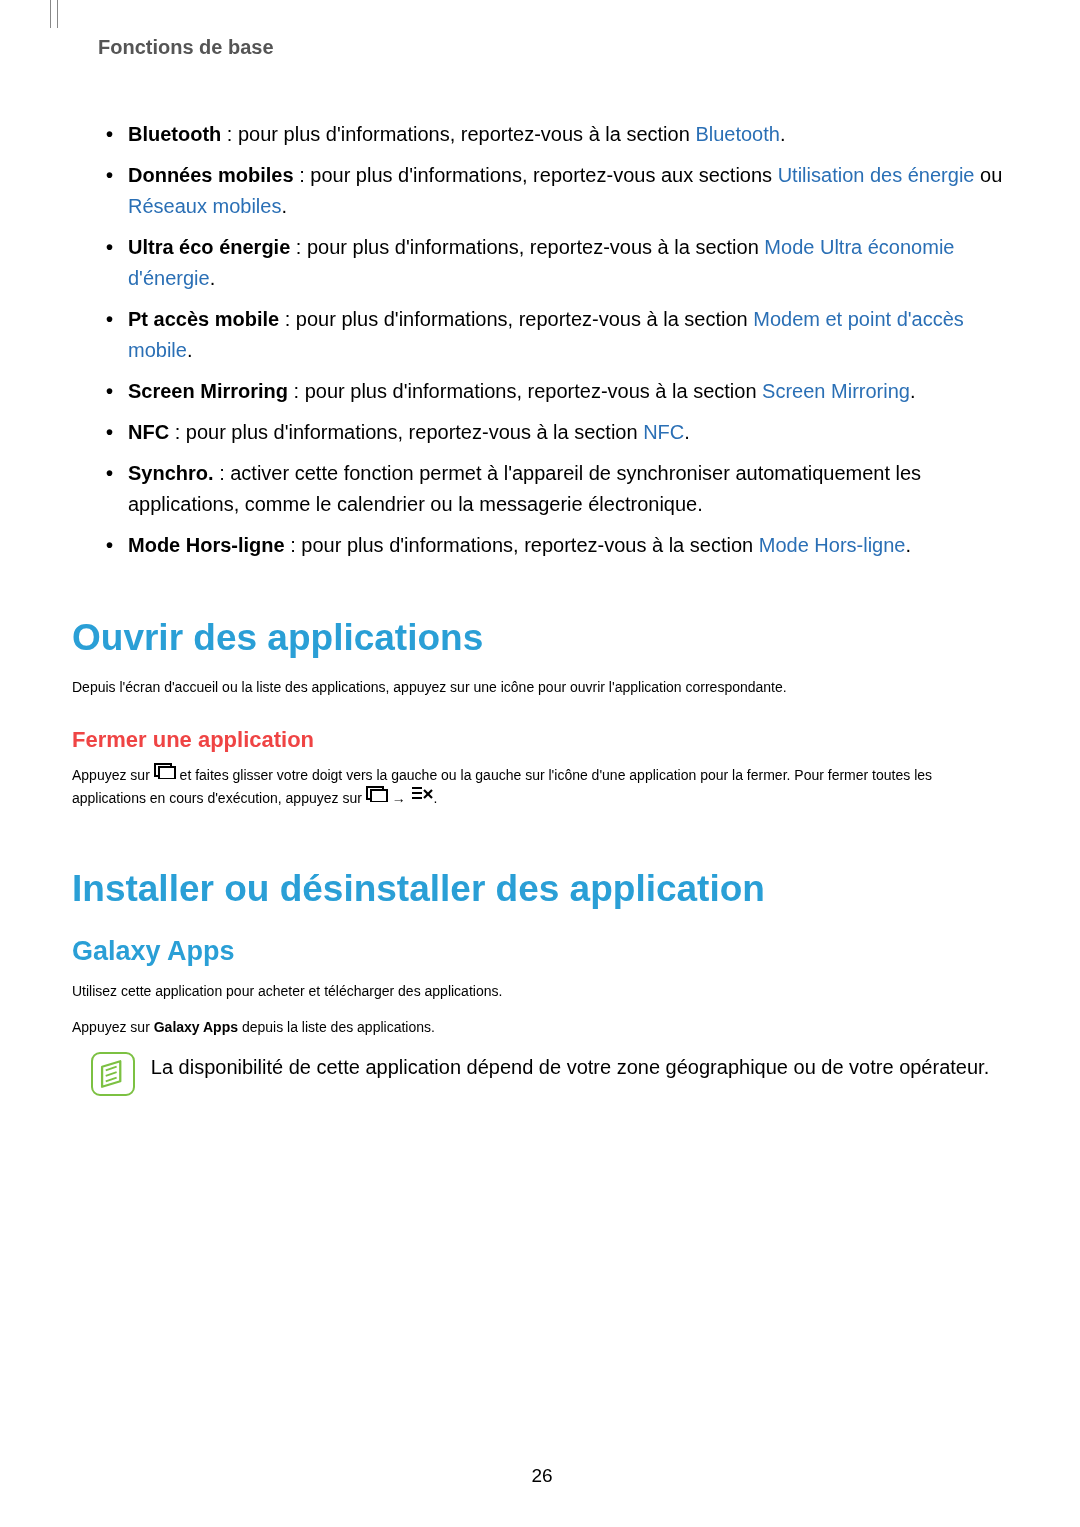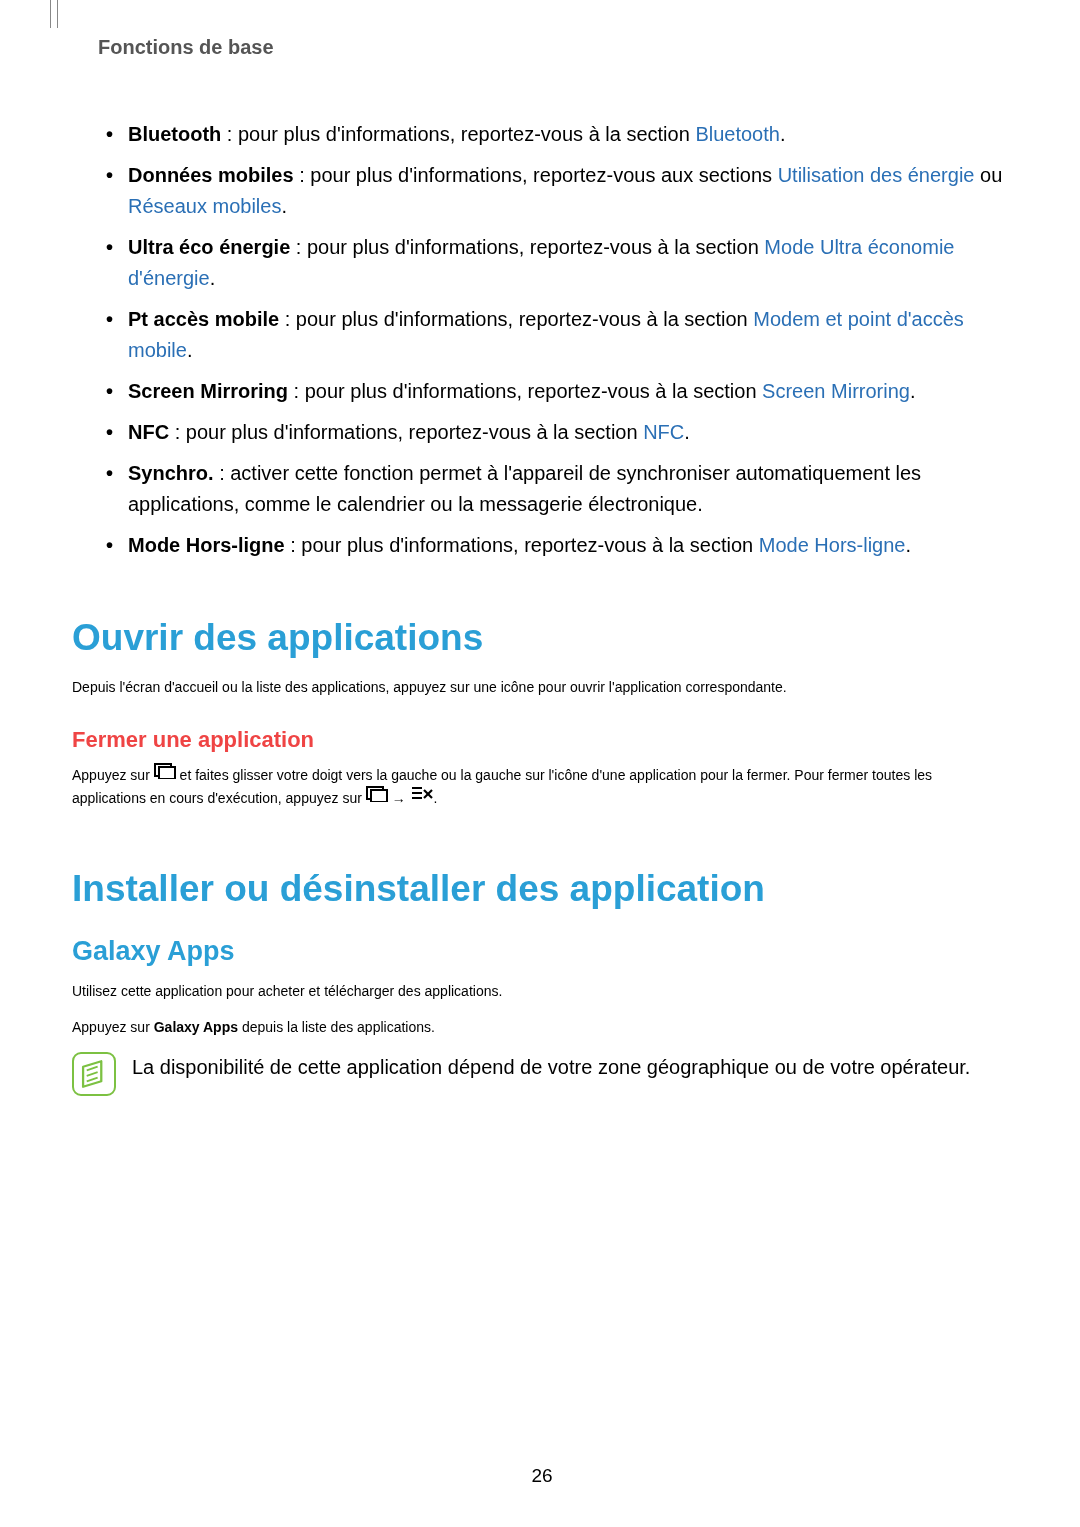--- a/index.html
+++ b/index.html
@@ -79,20 +79,21 @@
     font-weight: 700;
     color: #2a9fd6;
     margin-top: 26px;
     margin-bottom: 14px;
   }
   .note-row {
     display: flex;
     align-items: flex-start;
     gap: 16px;
     margin-top: 3px;
+    justify-content: center;
   }
   .note-icon {
     flex: 0 0 44px;
     height: 44px;
     border: 2px solid #7cc142;
     border-radius: 9px;
     position: relative;
   }
   .note-icon svg { width: 100%; height: 100%; }
   .note-text {

